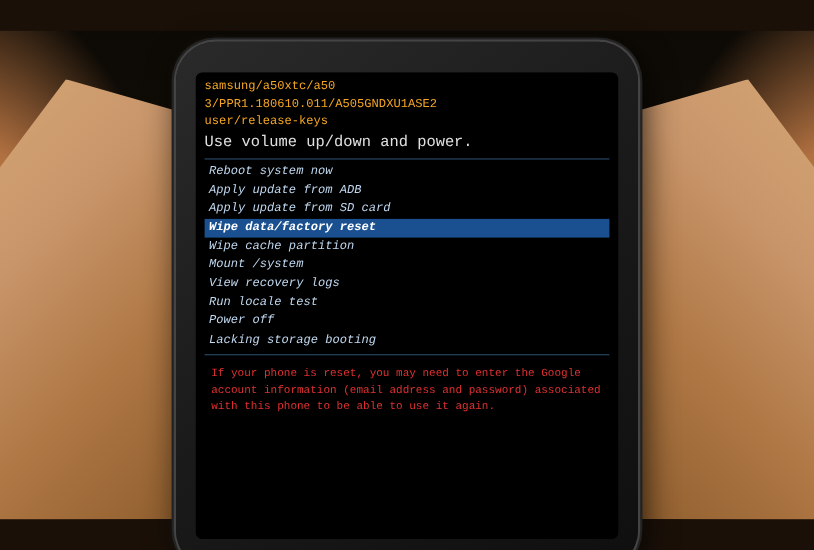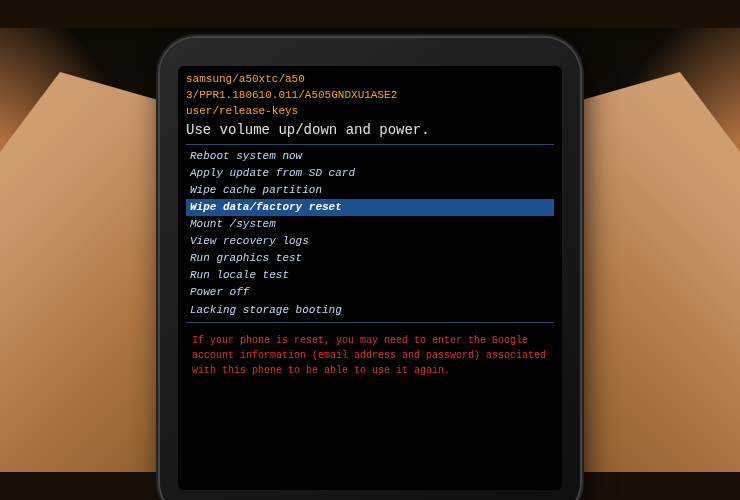--- a/index.html
+++ b/index.html
@@ -169,26 +169,26 @@
           <div class="line-orange">samsung/a50xtc/a50</div>
           <div class="line-orange">3/PPR1.180610.011/A505GNDXU1ASE2</div>
           <div class="line-orange">user/release-keys</div>
           <div class="line-white">Use volume up/down and power.</div>
         </div>
 
         <div class="divider"></div>
 
         <div class="menu-area">
           <div class="menu-item">Reboot system now</div>
+          <div class="menu-item">Apply update from ADB</div>
           <div class="menu-item">Apply update from SD card</div>
+          <div class="menu-item selected">Wipe data/factory reset</div>
           <div class="menu-item">Wipe cache partition</div>
-          <div class="menu-item selected">Wipe data/factory reset</div>
           <div class="menu-item">Mount /system</div>
           <div class="menu-item">View recovery logs</div>
-          <div class="menu-item">Run graphics test</div>
           <div class="menu-item">Run locale test</div>
           <div class="menu-item">Power off</div>
           <div class="menu-item">Lacking storage booting</div>
         </div>
 
         <div class="divider"></div>
 
         <div class="warning-area">
           <div class="warning-text">If your phone is reset, you may need to enter the Google account information (email address and password) associated with this phone to be able to use it again.</div>
         </div>

